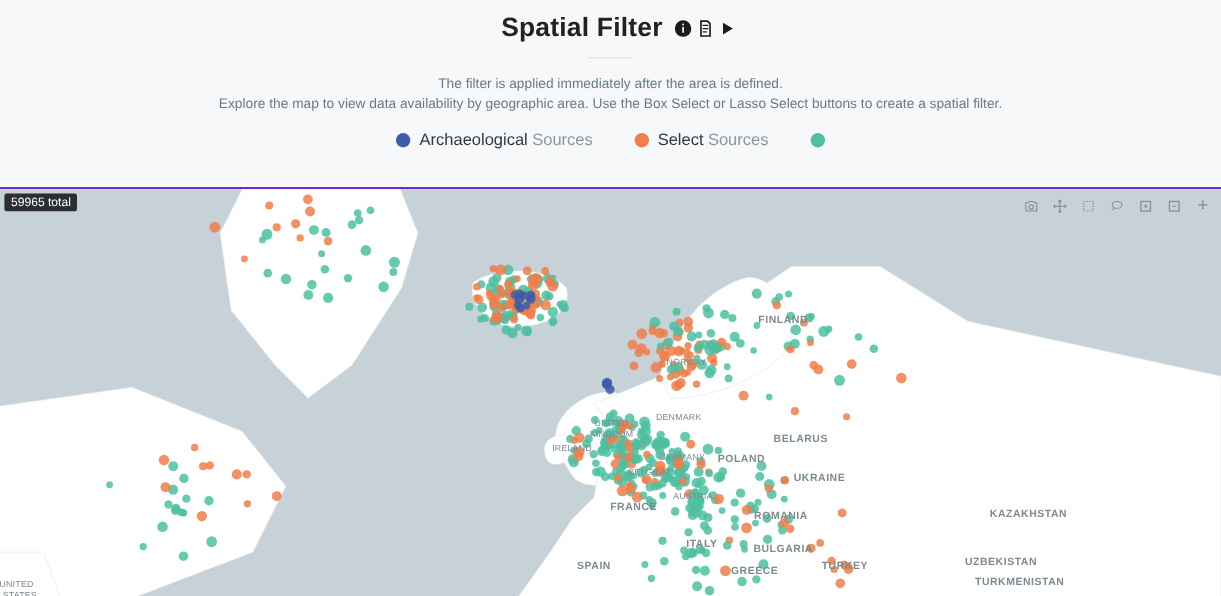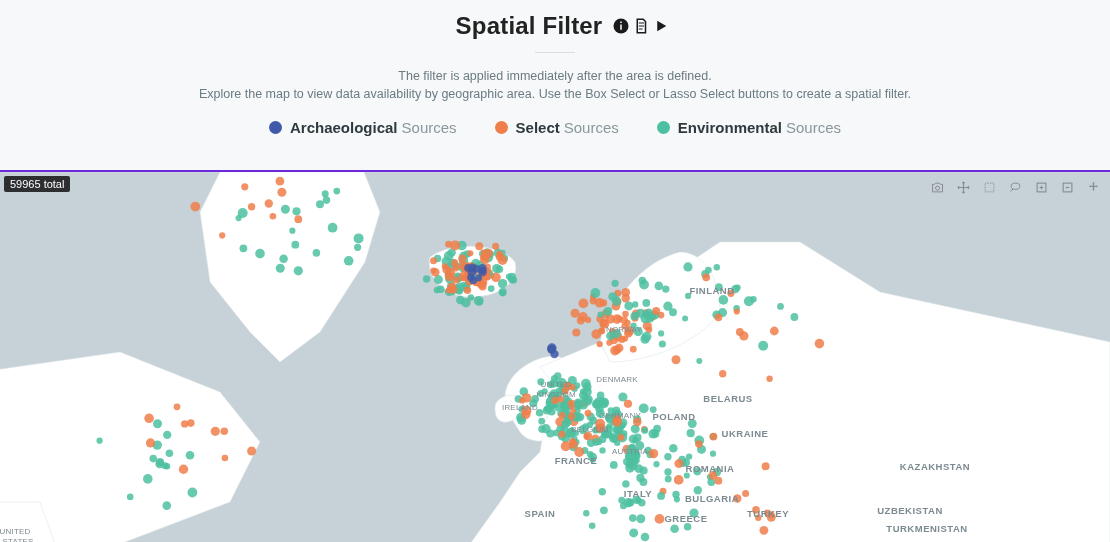--- a/index.html
+++ b/index.html
@@ -20,21 +20,21 @@
   .title-row{display:flex;align-items:center;justify-content:center;gap:6px;margin-left:16px;}
   .title{font-size:24px;font-weight:700;letter-spacing:0.2px;color:#222;}
   .title-icons{display:flex;align-items:center;gap:2px;margin-left:4px;}
   .title-icons .ic{width:18px;height:18px;display:inline-flex;align-items:center;justify-content:center;color:#1b1b1b;cursor:pointer;}
   .divider{width:40px;height:1px;background:#d8dee1;margin:12px auto 14px;}
   .desc{font-size:12.5px;color:var(--muted);line-height:1.45;}
   .desc .line{display:block;}
   .legend{display:flex;gap:38px;justify-content:center;align-items:center;margin-top:16px;font-size:15px;}
   .legend-item{display:flex;align-items:center;gap:8px;}
   .dot{width:13px;height:13px;border-radius:50%;}
-  .legend-item .label-strong{font-weight:700;color:var(--text);}
+  .legend-item .label-strong{font-weight:400;color:var(--text);}
   .legend-item .label-light{color:#8a979d;font-weight:400;margin-left:4px;}
 
   .map-wrap{position:absolute;left:0;right:0;top:170px;height:372px;border-top:2px solid #6d28d9;}
   .count-badge{position:absolute;left:4px;top:4px;background:rgba(0,0,0,0.78);color:#fff;font-size:11px;padding:2px 6px;border-radius:2px;z-index:5;}
   .toolbar{position:absolute;right:6px;top:4px;display:flex;gap:4px;z-index:5;}
   .tb{width:22px;height:22px;display:flex;align-items:center;justify-content:center;color:var(--toolbar);cursor:pointer;border-radius:2px;}
   .tb svg{width:15px;height:15px;}
   .map{width:100%;height:100%;display:block;background:var(--sea);}
   .pt{}
   .country-label{font-size:9.5px;fill:#7c8a91;font-weight:600;letter-spacing:0.5px;text-anchor:middle;}
@@ -77,21 +77,20 @@
       <div class="legend-item">
         <span class="dot" style="background:#3f5aa8"></span>
         <span><span class="label-strong">Archaeological</span><span class="label-light">Sources</span></span>
       </div>
       <div class="legend-item">
         <span class="dot" style="background:#f07e4a"></span>
         <span><span class="label-strong">Select</span><span class="label-light">Sources</span></span>
       </div>
       <div class="legend-item">
         <span class="dot" style="background:#4cc0a0"></span>
-        <span><span class="label-strong">Environmental</span><span class="label-light">Sources</span></span>
       </div>
     </div>
   </div>
 
   <div class="map-wrap">
     <div class="count-badge">59965 total</div>
 
     <div class="toolbar">
       <span class="tb">
           <svg viewBox="0 0 24 24" fill="currentColor">

